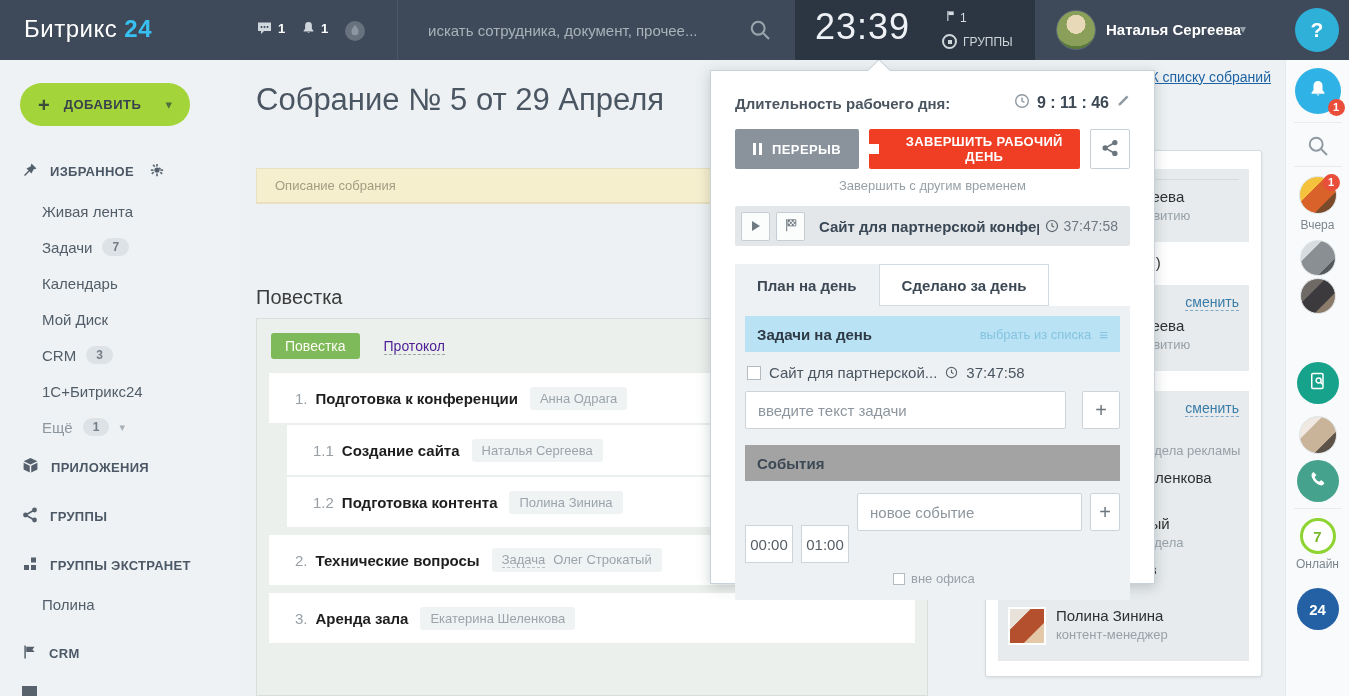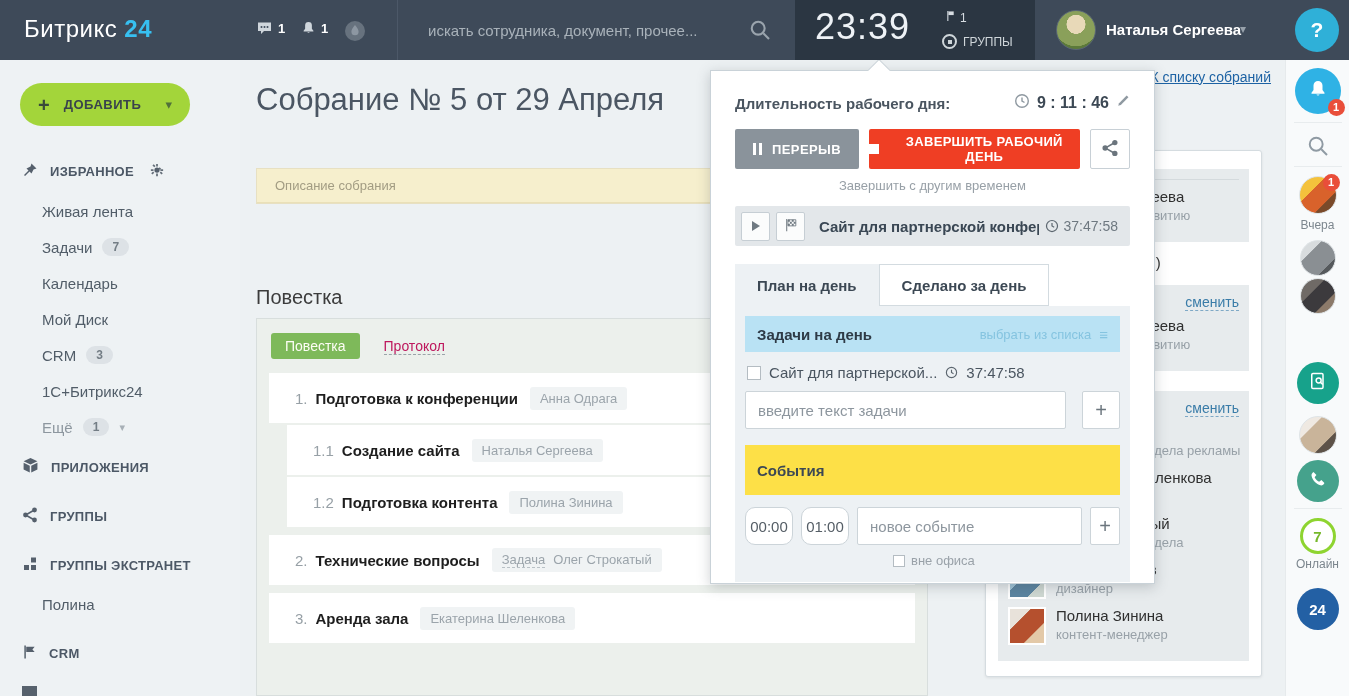--- a/index.html
+++ b/index.html
@@ -51,21 +51,21 @@
   .page-title { position:absolute; left:16px; top:22px; font-size:31px; font-weight:300; color:#4b5663; }
 
   .desc-panel { position:absolute; left:16px; top:108px; width:670px; border:1px solid #e7e0c2; }
   .desc-head { height:34px; background:#f6efcd; border-bottom:1px solid #eae0b8; color:#a29c83; font-size:13px; line-height:34px; padding-left:18px; }
   .desc-body { height:84px; background:#fcf7df; padding:26px 18px; font-size:17px; color:#1f1f1f; }
 
   .agenda-heading { position:absolute; left:16px; top:226px; font-size:20px; color:#3c3c3c; }
   .agenda-panel { position:absolute; left:16px; top:258px; width:672px; height:378px; background:#ecf0ec; border:1px solid #d8dedd; padding:12px; overflow:hidden; }
   .agenda-tabs { display:flex; align-items:center; gap:24px; margin:2px 0 14px 2px; }
   .tab-agenda { background:#7eb95a; color:#fdfdf5; font-size:14px; padding:5px 14px; border-radius:3px; border:none; cursor:pointer; }
-  .tab-protocol { color:#be185d; font-size:14px; border-bottom:1px dashed #9aa4a9; cursor:pointer; }
+  .tab-protocol { color:#4c1d95; font-size:14px; border-bottom:1px dashed #9aa4a9; cursor:pointer; }
   .arow { background:#fff; height:50px; margin-bottom:2px; display:flex; align-items:center; padding-left:26px; gap:8px; }
   .arow.lvl1 { margin-left:18px; }
   .arow.gap { margin-top:8px; }
   .anum { color:#97a0a6; font-size:15px; }
   .atitle { color:#1e1e1e; font-size:15px; font-weight:bold; margin-right:4px; }
   .abadge { background:#f0f3f4; color:#9ba4ab; font-size:13px; padding:4px 10px; border-radius:3px; display:flex; gap:8px; }
   .task-dashed { border-bottom:1px dashed #b9c1c6; }
 
   
   .pcard { position:absolute; left:745px; top:90px; width:277px; height:527px; background:#fff; border:1px solid #d5dce0; border-radius:3px; box-shadow:0 1px 3px rgba(0,0,0,.08); z-index:8; padding:0 12px; overflow:hidden; }
@@ -110,24 +110,24 @@
   .bar-blue .bb-label { font-size:15px; font-weight:bold; color:#2e3b47; flex:1; }
   .bb-pick { font-size:13px; color:#85c4e0; margin-right:8px; cursor:pointer; }
   .bb-ham { color:#85c4e0; font-size:15px; cursor:pointer; }
   .task-check-row { display:flex; align-items:center; gap:8px; margin:12px 2px 10px; font-size:15px; color:#4a5560; }
   .cb { width:14px; height:14px; background:#fff; border:1px solid #b4bcc2; flex:none; }
   .clock-sm { color:#5d6770; display:flex; }
   .input-row { display:flex; gap:16px; }
   .txt-input { flex:1; height:38px; border:1px solid #ccd4d9; border-radius:2px; background:#fff; font-size:15px; color:#444; padding:0 12px; font-family:inherit; outline:none; }
   .txt-input::placeholder { color:#8d969e; }
   .plus-btn { width:38px; height:38px; background:#fff; border:1px solid #ccd4d9; border-radius:2px; color:#6b757d; font-size:20px; cursor:pointer; line-height:1; }
-  .bar-yellow { height:50px; background:#fde047; display:flex; align-items:center; padding:0 12px; margin-top:16px; }
+  .bar-yellow { height:36px; background:#a3a3a3; display:flex; align-items:center; padding:0 12px; margin-top:16px; }
   .bar-yellow .by-label { font-size:15px; font-weight:bold; color:#3c4854; }
   .event-row { display:flex; gap:8px; margin-top:12px; }
-  .time-input { width:48px; height:38px; border:1px solid #ccd4d9; border-radius:10px; background:#fff; font-size:15px; color:#555e66; text-align:center; font-family:inherit; outline:none; }
+  .time-input { width:48px; height:38px; border:1px solid #ccd4d9; border-radius:0; background:#fff; font-size:15px; color:#555e66; text-align:center; font-family:inherit; outline:none;margin-top:32px; }
   .ooo-row { display:flex; align-items:center; gap:6px; margin:8px 0 0 148px; font-size:13px; color:#9aa2a9; }
   .cb-sm { width:12px; height:12px; background:#fff; border:1px solid #b4bcc2; }
 
   
   .rail { position:absolute; right:0; top:60px; width:64px; height:636px; background:#f8fafb; border-left:1px solid #e6eaec; z-index:40; }
   .rail-hr { position:absolute; left:8px; width:48px; height:1px; background:#e8ecee; }
   .ritem { position:absolute; left:50%; transform:translateX(-50%); }
   .circ { border-radius:50%; display:flex; align-items:center; justify-content:center; color:#fff; position:relative; }
   .rbadge { position:absolute; right:-4px; bottom:-2px; width:17px; height:17px; border-radius:50%; background:#e94e3a; color:#fff; font-size:11px; font-weight:bold; text-align:center; line-height:17px; }
   .rbadge.top { bottom:auto; top:-3px; }

